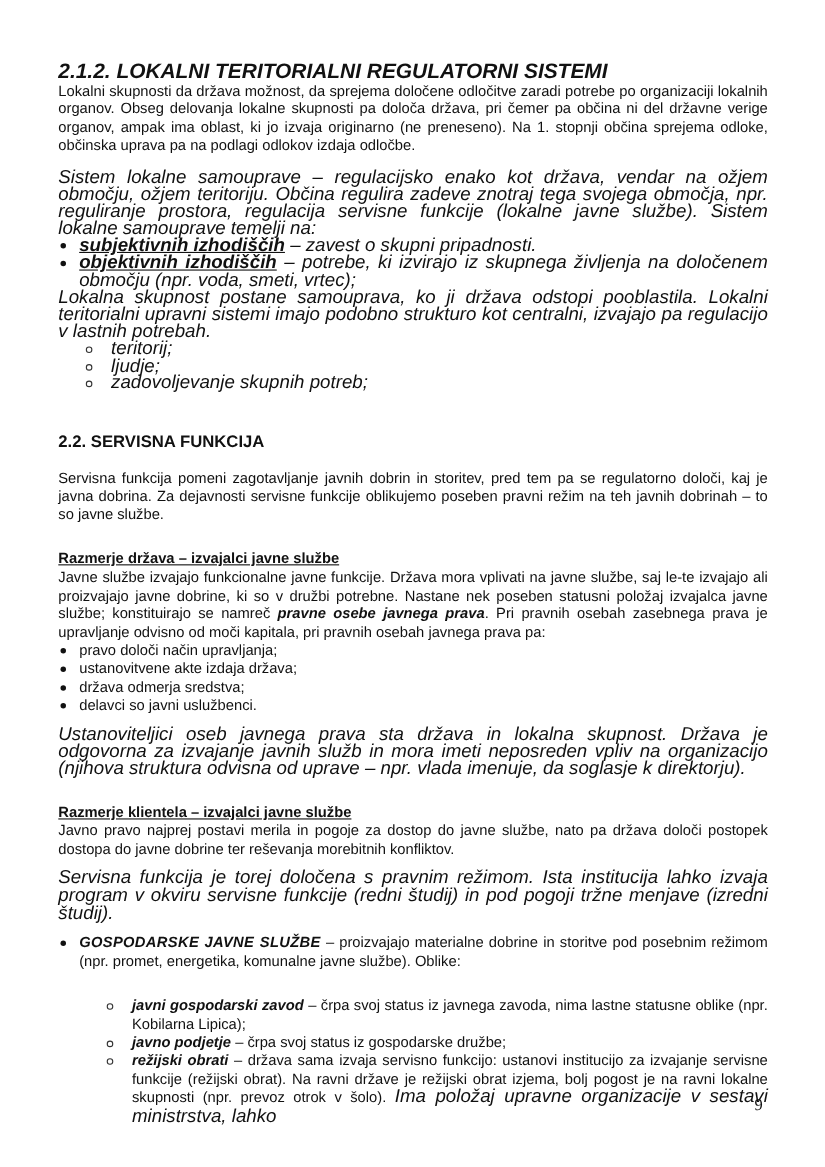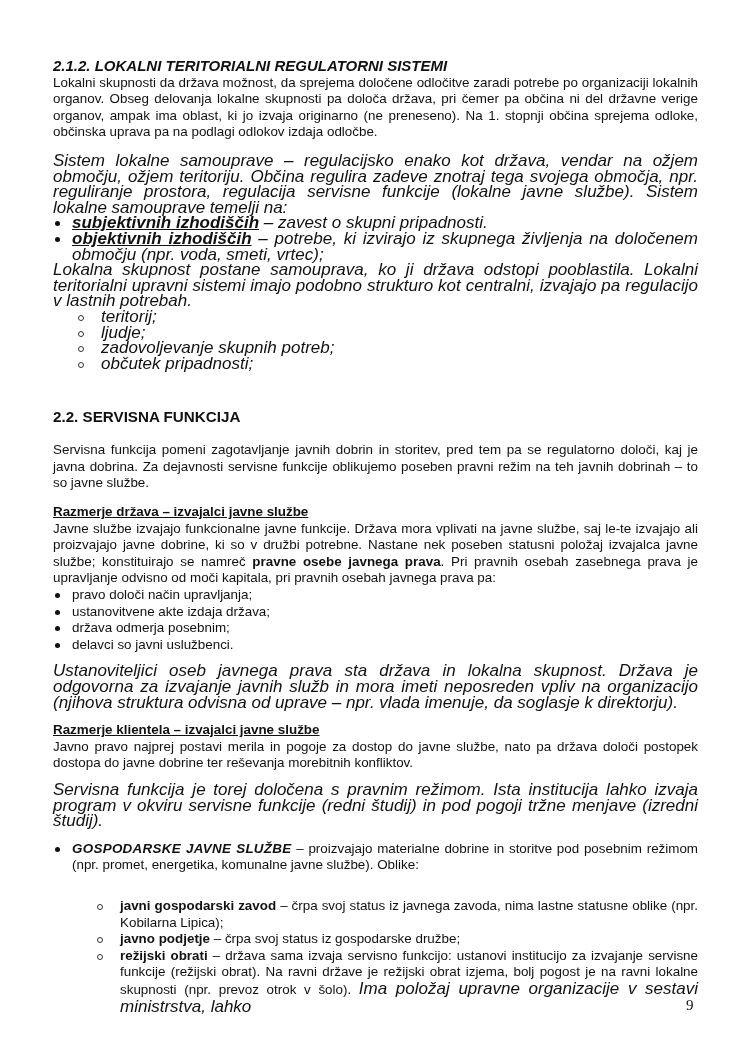--- a/index.html
+++ b/index.html
@@ -3,42 +3,42 @@
 <meta charset="utf-8">
 <style>
   html, body { margin: 0; padding: 0; background: #ffffff; }
   body { width: 750px; height: 1061px; position: relative; overflow: hidden; }
   .page {
     position: absolute; left: 53px; top: 58px; width: 645px;
     font-family: "Liberation Sans", sans-serif; font-size: 13.4px; line-height: 16.6px;
     color: #111111; text-align: justify;
   }
   p { margin: 0; }
-  .h3 { font-weight: bold; font-style: italic; font-size: 15px; }
+  .h3 { font-weight: bold; font-style: italic; font-size: 19px; }
   .h2 { font-weight: bold; font-size: 15.2px; margin-top: 37px; margin-bottom: 16px; line-height: 18px; }
   .it { font-style: italic; font-size: 17px; line-height: 15.6px; }
   .gap { height: 12px; }
   .gap-sm { height: 10px; }
-  .subhead { font-weight: bold; text-decoration: underline; }
+  .subhead { font-weight: bold; text-decoration: underline; margin-top: 12px; }
   ul { margin: 0; padding: 0; list-style: none; }
   ul.bullets > li { position: relative; padding-left: 19px; }
   ul.bullets > li::before {
     content: ""; position: absolute; left: 2px; top: 6px; width: 5px; height: 5px;
     border-radius: 50%; background: #111;
   }
   ul.circles { padding-left: 25px; }
   ul.circles > li { position: relative; padding-left: 23px; }
   ul.circles > li::before {
     content: ""; position: absolute; left: 0px; top: 6px; width: 4px; height: 4px;
     border-radius: 50%; border: 1px solid #333; background: #fff;
   }
   ul.circles.sub { padding-left: 25px; margin-top: 24px; }
   ul.circles.sub > li { padding-left: 23px; }
   .bu { font-weight: bold; text-decoration: underline; }
-  .bi { font-weight: bold; }
+  .bi { font-weight: bold; font-style: italic; }
   .bi-caps { font-weight: bold; font-style: italic; letter-spacing: 0.3px; }
   .page-number {
     position: absolute; left: 686px; top: 997px;
     font-family: "Liberation Serif", serif; font-size: 15px; color: #111;
   }
 </style>
 </head>
 <body>
 
 <div class="page">
@@ -51,34 +51,33 @@
   <p class="it">Sistem lokalne samouprave – regulacijsko enako kot država, vendar na ožjem območju, ožjem teritoriju. Občina regulira zadeve znotraj tega svojega območja, npr. reguliranje prostora, regulacija servisne funkcije (lokalne javne službe). Sistem lokalne samouprave temelji na:</p>
   <ul class="bullets it">
     <li><span class="bu">subjektivnih izhodiščih</span><span> – zavest o skupni pripadnosti.</span></li>
     <li><span class="bu">objektivnih izhodiščih</span><span> – potrebe, ki izvirajo iz skupnega življenja na določenem območju (npr. voda, smeti, vrtec);</span></li>
   </ul>
   <p class="it">Lokalna skupnost postane samouprava, ko ji država odstopi pooblastila. Lokalni teritorialni upravni sistemi imajo podobno strukturo kot centralni, izvajajo pa regulacijo v lastnih potrebah.</p>
   <ul class="circles it">
     <li>teritorij;</li>
     <li>ljudje;</li>
     <li>zadovoljevanje skupnih potreb;</li>
-    <li>občutek pripadnosti;</li>
   </ul>
 
   <p class="h2">2.2. SERVISNA FUNKCIJA</p>
   <p>Servisna funkcija pomeni zagotavljanje javnih dobrin in storitev, pred tem pa se regulatorno določi, kaj je javna dobrina. Za dejavnosti servisne funkcije oblikujemo poseben pravni režim na teh javnih dobrinah – to so javne službe.</p>
 
   <div class="gap"></div>
 
   <p class="subhead">Razmerje država – izvajalci javne službe</p>
   <p><span>Javne službe izvajajo funkcionalne javne funkcije. Država mora vplivati na javne službe, saj le-te izvajajo ali proizvajajo javne dobrine, ki so v družbi potrebne. Nastane nek poseben statusni položaj izvajalca javne službe; konstituirajo se namreč </span><span class="bi">pravne osebe javnega prava</span><span>. Pri pravnih osebah zasebnega prava je upravljanje odvisno od moči kapitala, pri pravnih osebah javnega prava pa:</span></p>
   <ul class="bullets">
     <li>pravo določi način upravljanja;</li>
     <li>ustanovitvene akte izdaja država;</li>
-    <li>država odmerja posebnim;</li>
+    <li>država odmerja sredstva;</li>
     <li>delavci so javni uslužbenci.</li>
   </ul>
 
   <div class="gap-sm"></div>
   <p class="it">Ustanoviteljici oseb javnega prava sta država in lokalna skupnost. Država je odgovorna za izvajanje javnih služb in mora imeti neposreden vpliv na organizacijo (njihova struktura odvisna od uprave – npr. vlada imenuje, da soglasje k direktorju).</p>
 
   <div class="gap"></div>
 
   <p class="subhead">Razmerje klientela – izvajalci javne službe</p>
   <p>Javno pravo najprej postavi merila in pogoje za dostop do javne službe, nato pa država določi postopek dostopa do javne dobrine ter reševanja morebitnih konfliktov.</p>

